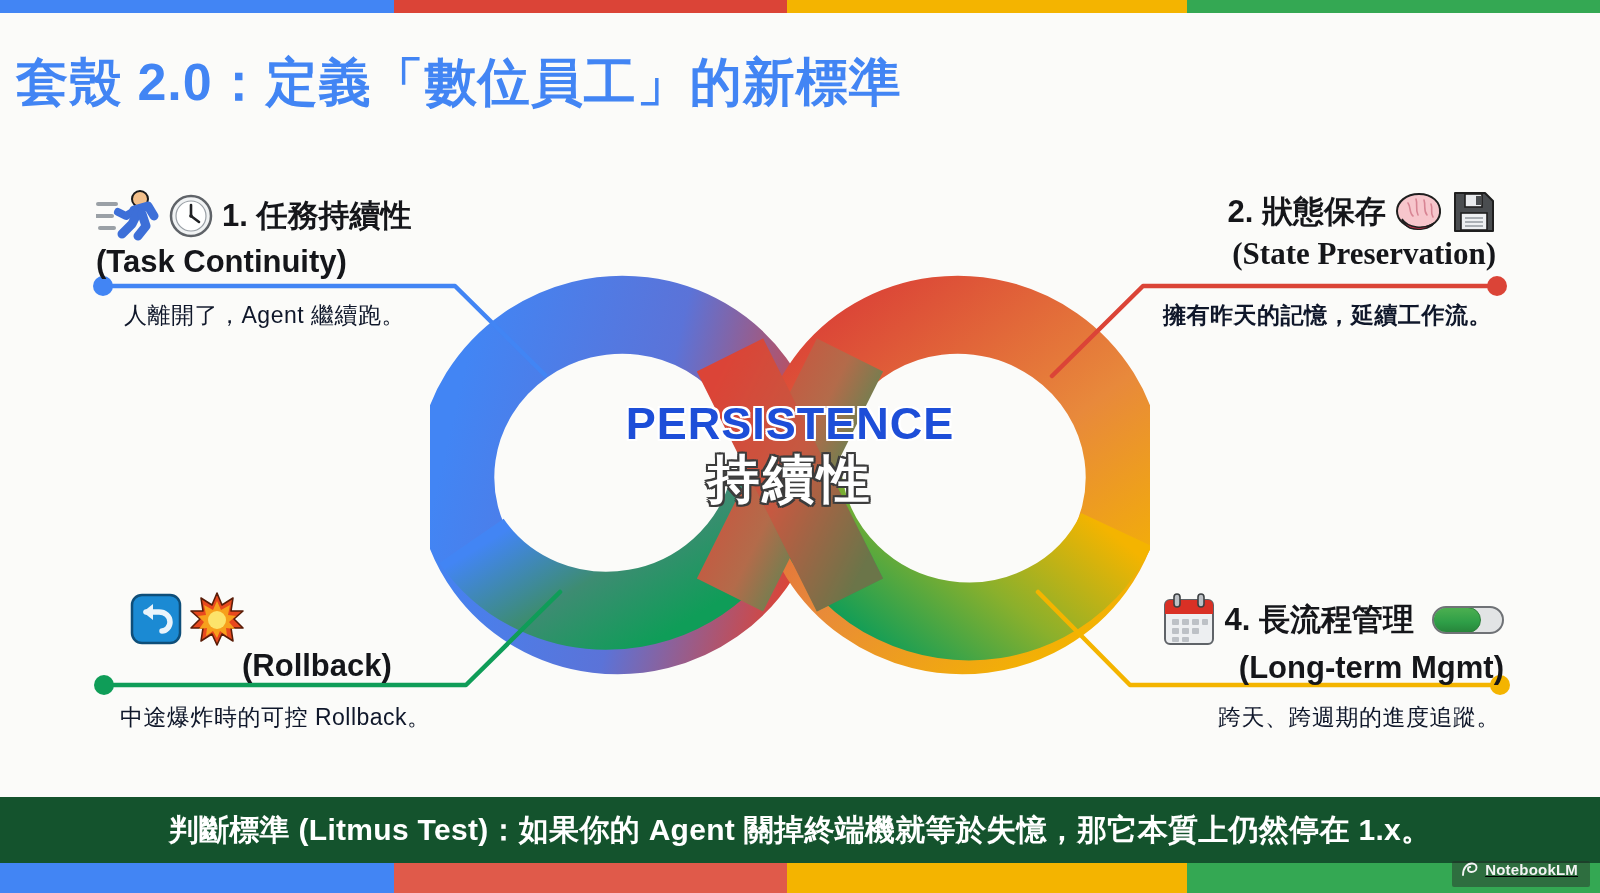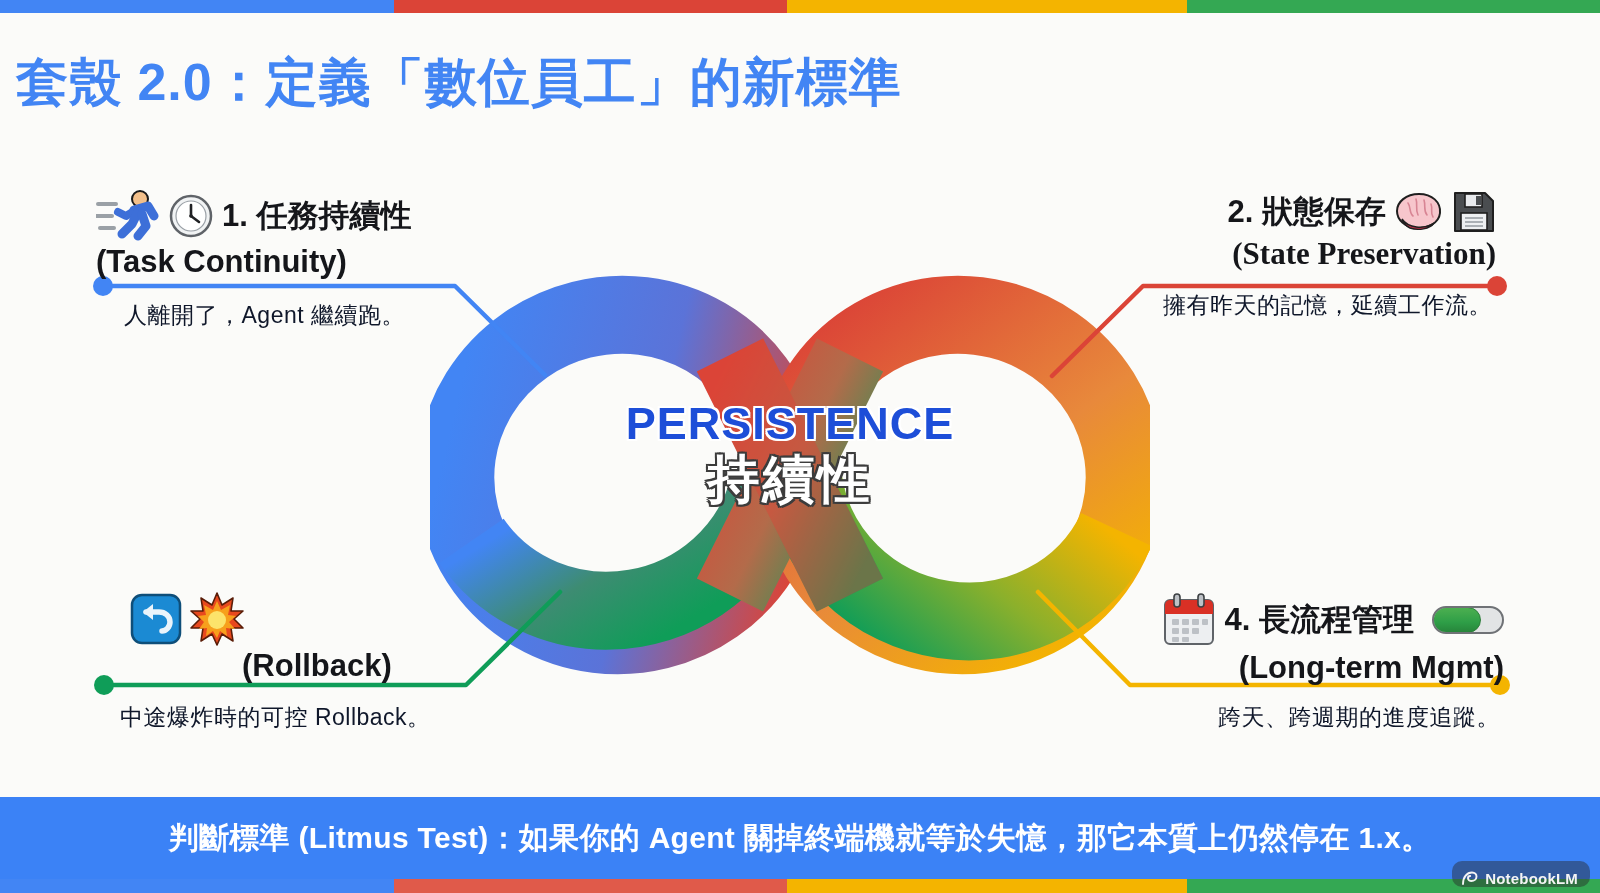--- a/index.html
+++ b/index.html
@@ -133,21 +133,21 @@
 
   .hl-row { display: flex; align-items: center; gap: 8px; }
 
   
   #quad-1 { left: 96px;  top: 190px;  }
   #quad-1 .caption { position: absolute; left: 28px; top: 110px; }
 
   #quad-2 { right: 104px; top: 190px; text-align: right; }
   #quad-2 .hl-row { justify-content: flex-end; }
   #quad-2 .sub { text-align: right; font-family: Liberation Serif, serif; }
-  #quad-2 .caption { position: absolute; right: 4px; top: 100px; }
+  #quad-2 .caption { position: absolute; right: 4px; top: 110px; font-weight: bold; }
 
   #quad-3 { left: 130px; top: 592px; }
   #quad-3 .sub { margin-left: 112px; }
   #quad-3 .caption { position: absolute; left: -10px; top: 110px; }
 
   #quad-4 { right: 96px; top: 592px; text-align: right; }
   #quad-4 .hl-row { justify-content: flex-end; }
   #quad-4 .caption { position: absolute; right: 4px; top: 110px; }
 
   
@@ -171,22 +171,22 @@
     background: linear-gradient(180deg,#4caf50 0%, #2e9e47 60%, #27853b 100%);
     border: 1px solid #2b7d38;
   }
 
   
   .banner {
     position: absolute;
     left: 0;
     top: 797px;
     width: 1600px;
-    height: 82px;
-    background: #3b82f6;
+    height: 66px;
+    background: #14532d;
     display: flex;
     align-items: center;
     justify-content: center;
     z-index: 25;
     text-align: center;
   }
   .banner .txt {
     font-size: 30px;
     font-weight: 700;
     color: #ffffff;
@@ -207,25 +207,26 @@
   .bottombar .seg { height: 100%; }
 
   
   .watermark {
     position: absolute;
     right: 10px;
     bottom: 6px;
     height: 26px;
     padding: 0 12px 0 9px;
     display: flex;
-    align-items: flex-end;
+    align-items: flex-start;
     gap: 7px;
     background: rgba(40,40,40,0.45);
-    border-radius: 10px;
+    border-radius: 2px;
     z-index: 40;
+    text-decoration: underline;
   }
   .watermark .wm-label {
     font-size: 15px;
     font-weight: 600;
     color: #f4f4f4;
     letter-spacing: 0.2px;
     white-space: nowrap;
   }
 </style>
 </head>

